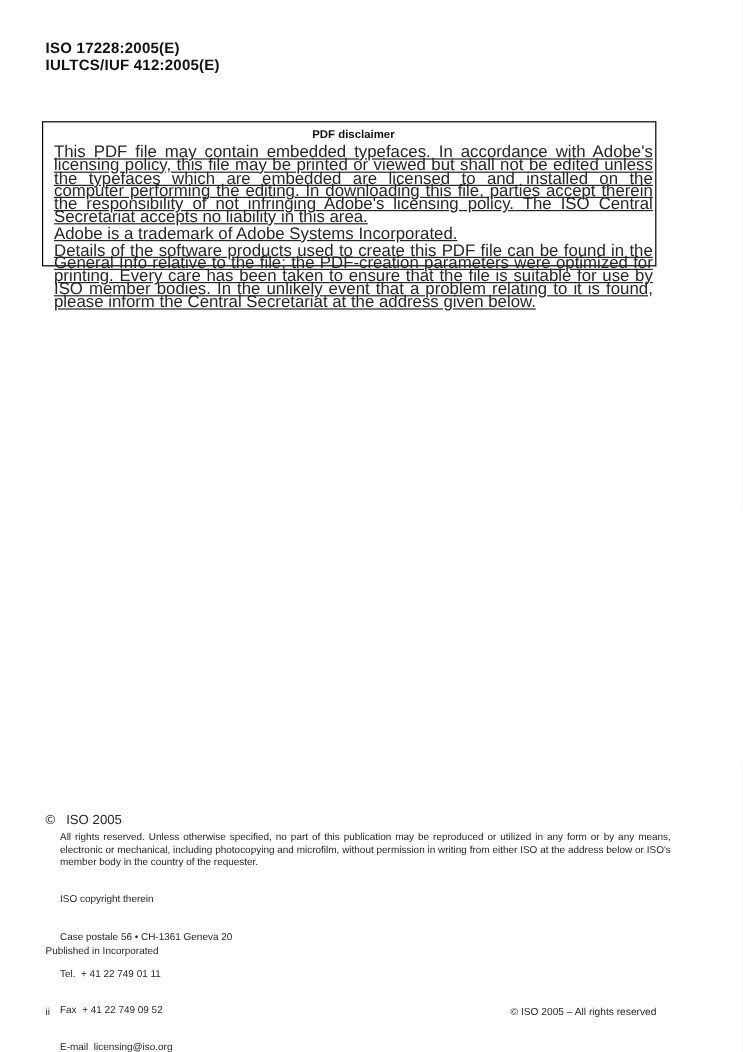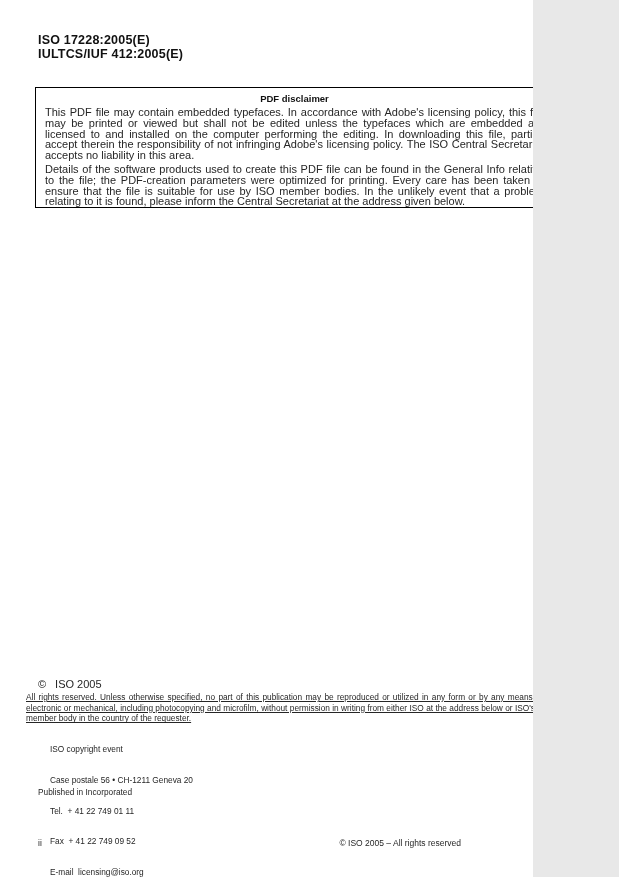--- a/index.html
+++ b/index.html
@@ -1,21 +1,21 @@
 <!DOCTYPE html>
 <html><head>
 <meta charset="utf-8">
 <style>
   * { margin: 0; padding: 0; box-sizing: border-box; }
   html, body { background: #e8e8e8; }
   body { font-family: "Liberation Sans", sans-serif; }
 
   .page {
     position: relative;
-    width: 533px;
+    width: 619px;
     height: 877px;
     background: #ffffff;
     color: #1f1f1f;
     overflow: hidden;
   }
 
   
   .doc-header {
     position: absolute;
     left: 38px;
@@ -25,63 +25,63 @@
     letter-spacing: 0.2px;
     line-height: 13.5px;
     color: #111;
     white-space: nowrap;
   }
 
   
   .disclaimer-box {
     position: absolute;
     left: 35px;
-    top: 87px;
+    top: 101px;
     width: 512px;
     height: 121px;
     border: 1.5px solid #000;
     padding: 4px 2px 6px 9px;
   }
   .disclaimer-title {
     text-align: center;
     font-weight: bold;
     font-size: 9.5px;
     line-height: 11px;
     margin-top: 1px;
     color: #111;
   }
   .disclaimer-box p {
     margin-top: 3px;
-    font-size: 11px;
+    font-size: 14px;
     line-height: 10.8px;
     text-align: justify;
     color: #262626;
+    text-decoration: underline;
   }
 
   
   .copyright-line {
     position: absolute;
     left: 38px;
     top: 679px;
     font-size: 11px;
     line-height: 10.5px;
     color: #262626;
   }
   .copyright-line .cl-text { margin-left: 9px; }
 
   .copyright-notice {
     position: absolute;
-    left: 26px;
+    left: 50px;
     top: 692px;
     width: 509px;
     font-size: 8.3px;
     line-height: 10.7px;
     text-align: justify;
     color: #262626;
-    text-decoration: underline;
   }
 
   .office-block {
     position: absolute;
     left: 50px;
     top: 724px;
     font-size: 8.3px;
     line-height: 10.2px;
     color: #262626;
     white-space: pre-wrap;
@@ -115,32 +115,33 @@
 <div class="page">
 
   <div class="doc-header">
     <div>ISO 17228:2005(E)</div>
     <div>IULTCS/IUF 412:2005(E)</div>
   </div>
 
   <div class="disclaimer-box">
     <div class="disclaimer-title">PDF disclaimer</div>
     <p>This PDF file may contain embedded typefaces. In accordance with Adobe's licensing policy, this file may be printed or viewed but shall not be edited unless the typefaces which are embedded are licensed to and installed on the computer performing the editing. In downloading this file, parties accept therein the responsibility of not infringing Adobe's licensing policy. The ISO Central Secretariat accepts no liability in this area.</p>
+    <p>Adobe is a trademark of Adobe Systems Incorporated.</p>
     <p>Details of the software products used to create this PDF file can be found in the General Info relative to the file; the PDF-creation parameters were optimized for printing. Every care has been taken to ensure that the file is suitable for use by ISO member bodies. In the unlikely event that a problem relating to it is found, please inform the Central Secretariat at the address given below.</p>
   </div>
 
   <div class="copyright-line">
     <span>©</span><span class="cl-text">ISO 2005</span>
   </div>
 
   <p class="copyright-notice">All rights reserved. Unless otherwise specified, no part of this publication may be reproduced or utilized in any form or by any means, electronic or mechanical, including photocopying and microfilm, without permission in writing from either ISO at the address below or ISO's member body in the country of the requester.</p>
 
   <div class="office-block">
-    <div>ISO copyright event</div>
-    <div>Case postale 56 • CH-1211 Geneva 20</div>
+    <div>ISO copyright therein</div>
+    <div>Case postale 56 • CH-1361 Geneva 20</div>
     <div>Tel.  + 41 22 749 01 11</div>
     <div>Fax  + 41 22 749 09 52</div>
     <div>E-mail  licensing@iso.org</div>
     
   </div>
 
   <div class="published-line">Published in Incorporated</div>
 
   <div class="page-footer">
     <span>ii</span>

